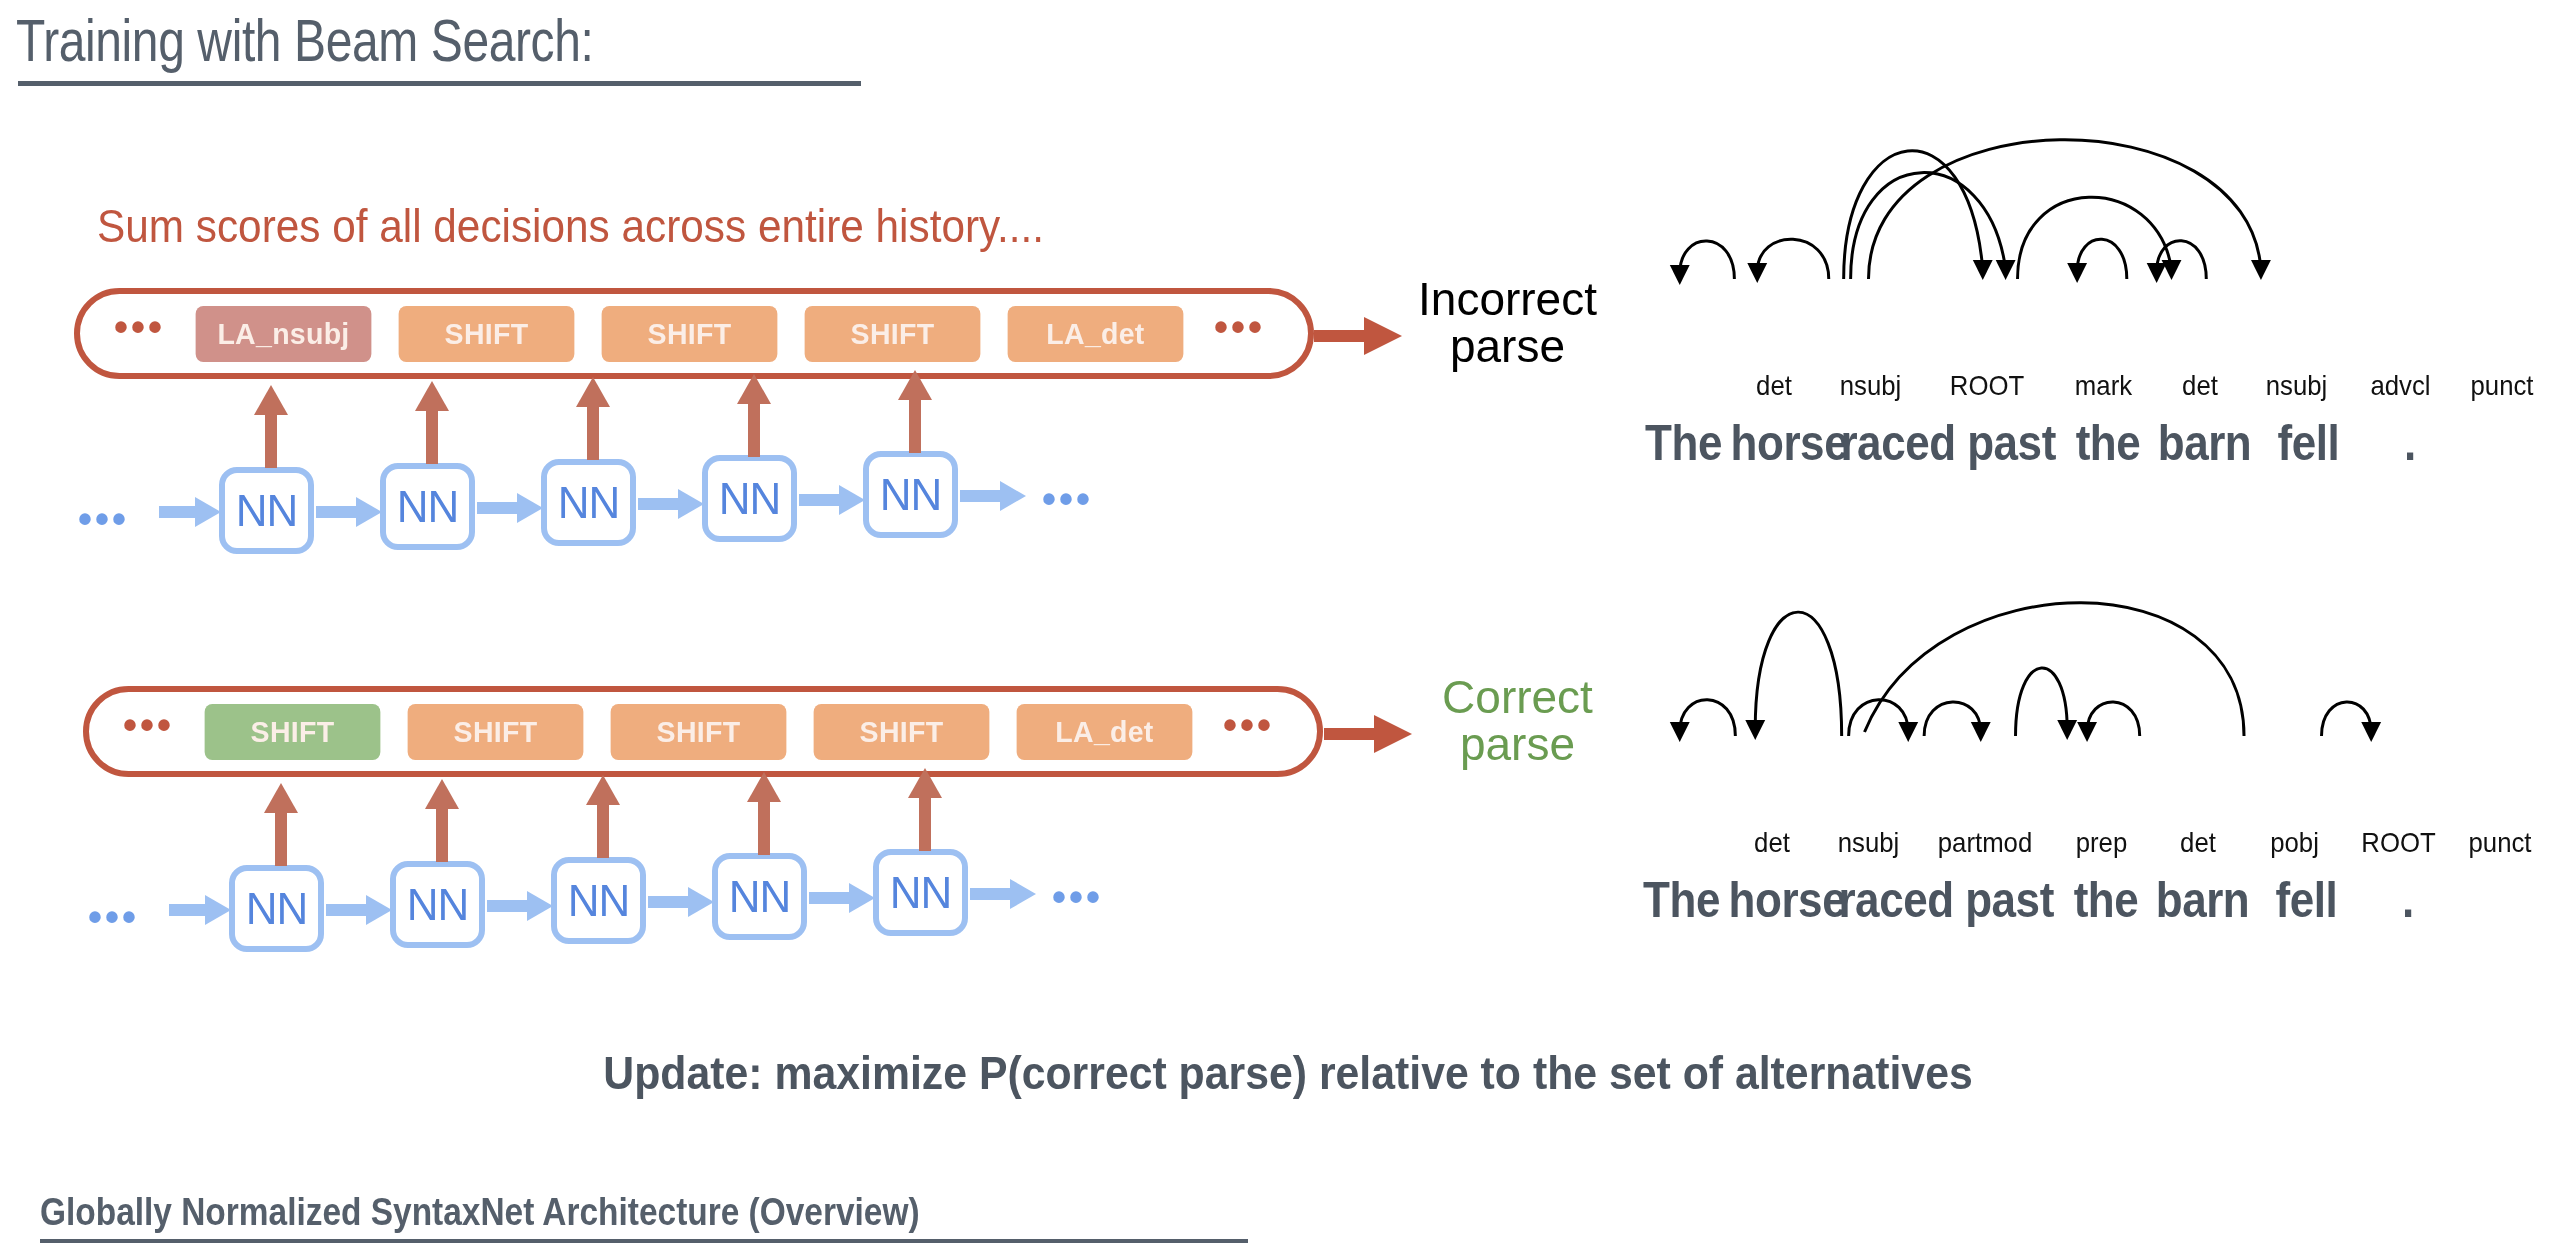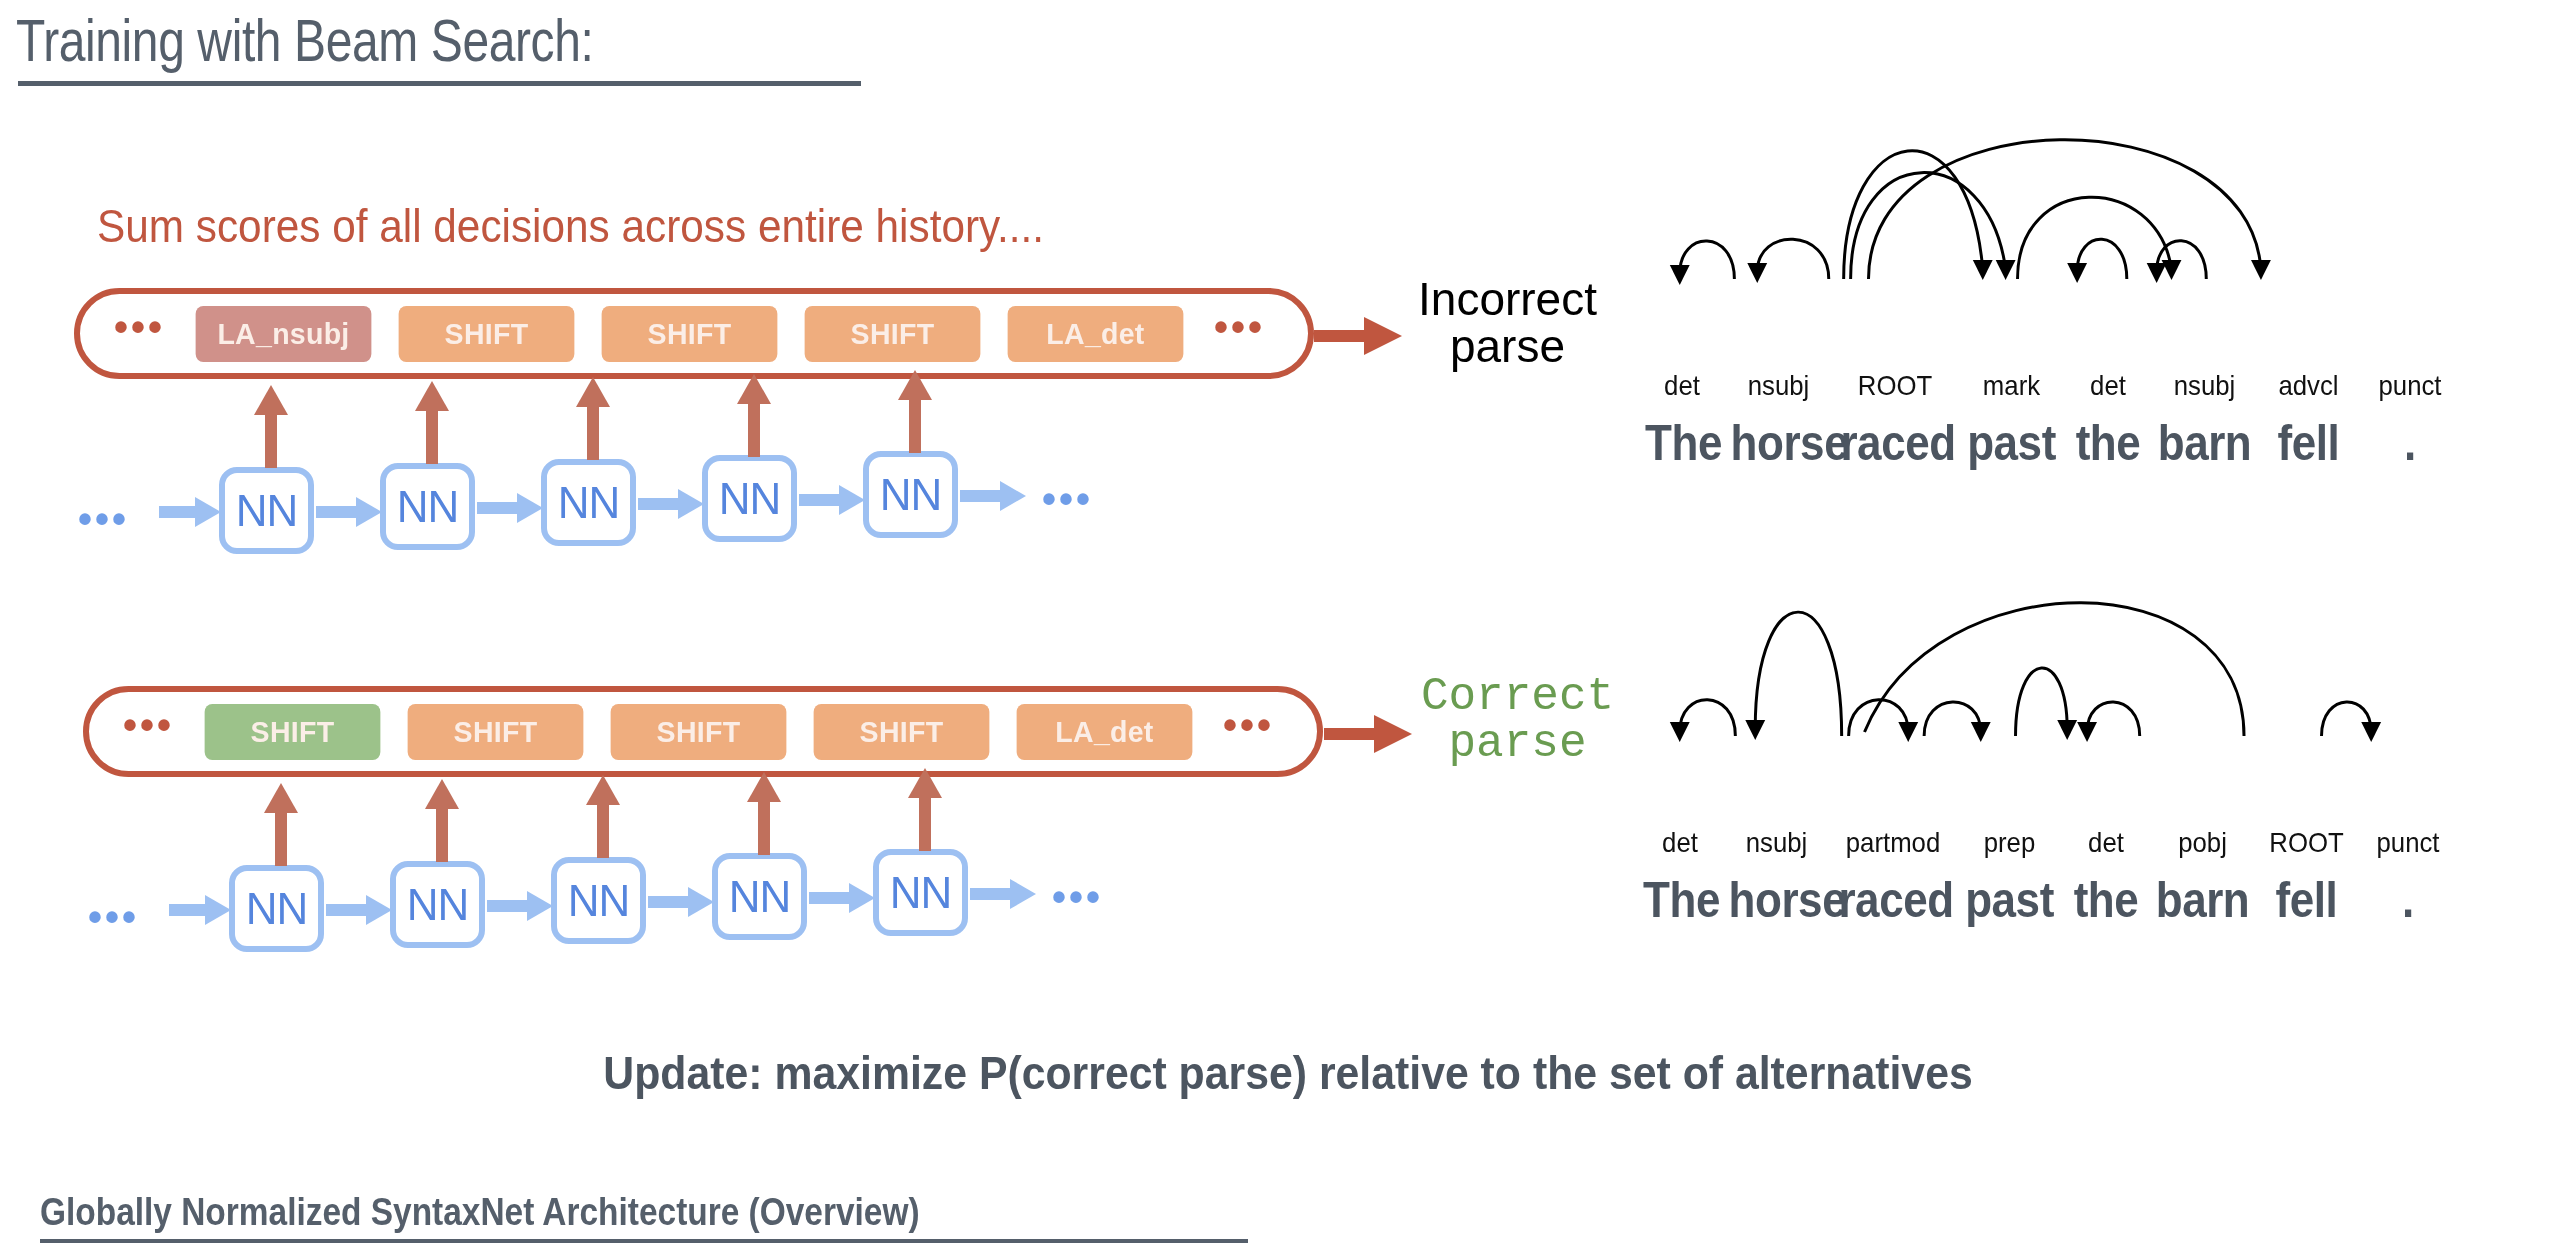--- a/index.html
+++ b/index.html
@@ -110,21 +110,21 @@
 
   
   .parse-label {
     position: absolute;
     font-size: 46px;
     line-height: 1.02;
     text-align: center;
     white-space: nowrap;
   }
   .parse-label.incorrect { color: #000000; }
-  .parse-label.correct   { color: #6a9c51; font-family: Liberation Mono, monospace; }
+  .parse-label.correct   { color: #6a9c51; }
 
   
   .nn-row { position: absolute; height: 149px; }
   .nn-box {
     position: absolute;
     width: 95px;
     height: 87px;
     border: 6px solid #9dc0f2;
     border-radius: 18px;
     background: #ffffff;
@@ -177,20 +177,21 @@
   }
 
   
   .tree { position: absolute; }
   .tree svg { position: absolute; left: 0; top: 0; overflow: visible; }
   .dep-labels {
     position: absolute;
     left: 0;
     width: 100%;
     display: flex;
+    justify-content: flex-end;
   }
   .dep-label {
     font-size: 28px;
     color: #111111;
     text-align: center;
     font-family: "Liberation Sans", sans-serif;
     transform: scaleX(0.92);
   }
   .sent-words {
     position: absolute;

